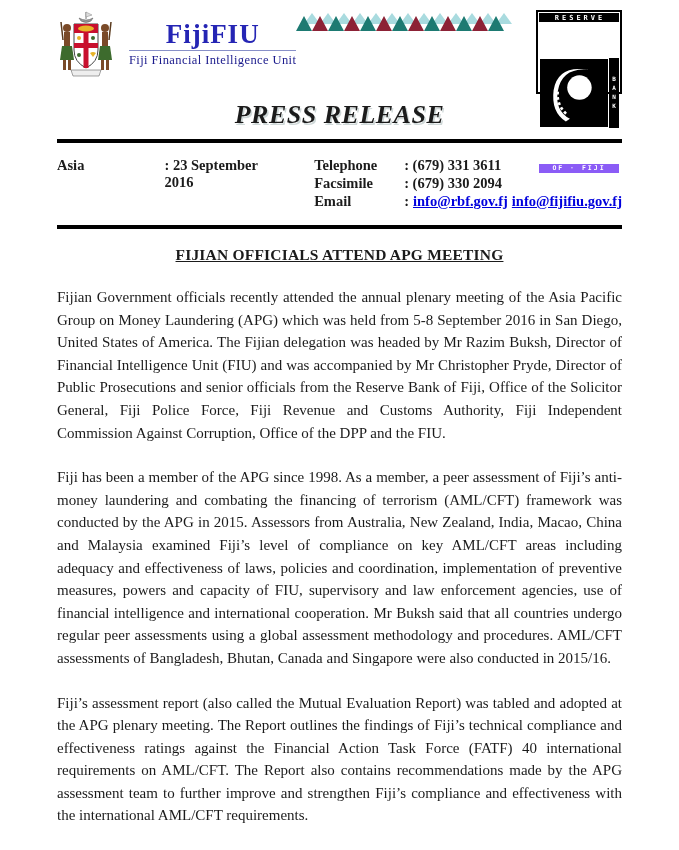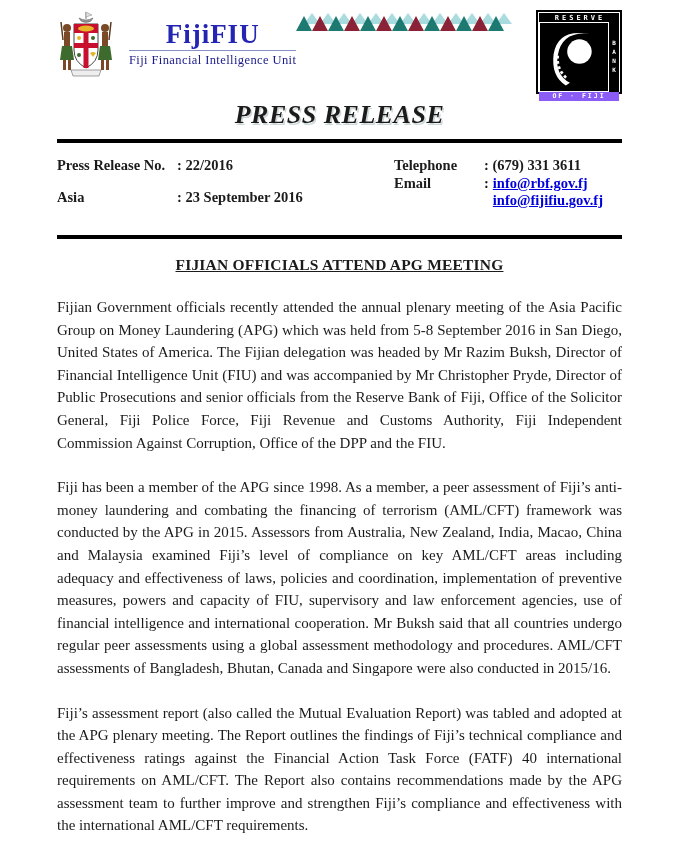--- a/index.html
+++ b/index.html
@@ -44,20 +44,21 @@
   .tri-row-back{left:8px;top:0;}
   .tri-row-front{top:3px;}
   .tri{width:0;height:0;border-left:8px solid transparent;border-right:8px solid transparent;}
   .tri-front{border-bottom-width:15px;border-bottom-style:solid;}
   .tri-back{border-bottom-width:11px;border-bottom-style:solid;}
   
   .rbf{
     width:86px;height:84px;border:2px solid #000;background:#fff;
     display:flex;flex-direction:column;padding:1px;
     font-family:"DejaVu Sans Mono",monospace;
+    gap:36px;
   }
   .rbf-top{
     background:#000;color:#fff;font-size:7px;font-weight:bold;
     letter-spacing:3px;text-align:center;padding:1px 0 0 2px;line-height:8px;
   }
   .rbf-mid{flex:1;display:flex;}
   .rbf-art{flex:1;background:#000;margin:1px;position:relative;}
   .rbf-art svg{width:100%;height:100%;display:block;}
   .rbf-side{
     width:10px;background:#000;color:#fff;font-size:6px;font-weight:bold;
@@ -80,21 +81,21 @@
   .rule-1{margin-top:9px;}
   .rule-2{margin-top:14px;}
   
   .meta{display:flex;margin-top:14px;font-size:14.5px;font-weight:bold;}
   .meta-left{width:300px;}
   .meta-left .meta-row{display:flex;margin-bottom:15px;}
   .meta-left .meta-label{width:120px;}
   .meta-right{margin-left:37px;}
   .meta-right .meta-row{display:flex;margin-bottom:1px;}
   .meta-right .meta-label{width:90px;}
-  .email-links{display:flex;flex-direction:column;}
+  .email-links{display:flex;flex-direction:row;}
   .email-link{color:var(--link-blue);text-decoration:underline;font-weight:bold;margin-left:4px;}
   
   .article-heading{
     text-align:center;font-size:15.5px;font-weight:bold;
     text-decoration:underline;letter-spacing:.2px;
     margin-top:17px;
   }
   .article p{
     font-size:15px;line-height:22.6px;text-align:justify;
     margin-top:22px;
@@ -199,32 +200,32 @@
     </div>
   </div>
 
   <div class="press-title">PRESS RELEASE</div>
 
   <div class="rule rule-1"></div>
 
   <div class="meta">
     <div class="meta-left">
       <div class="meta-row">
-        <span class="meta-label">Press Release No.</span>
-        <span class="meta-value">: 22/2016</span>
-      </div>
-      <div class="meta-row">
         <span class="meta-label">Asia</span>
         <span class="meta-value">: 23 September 2016</span>
       </div>
     </div>
     <div class="meta-right">
       <div class="meta-row">
         <span class="meta-label">Telephone</span>
         <span class="meta-value">: (679) 331 3611</span>
+      </div>
+      <div class="meta-row">
+        <span class="meta-label">Facsimile</span>
+        <span class="meta-value">: (679) 330 2094</span>
       </div>
       <div class="meta-row">
         <span class="meta-label">Email</span>
         <span class="meta-value">:</span>
         <span class="email-links">
           <a href="#" class="email-link">info@rbf.gov.fj</a>
           <a href="#" class="email-link">info@fijifiu.gov.fj</a>
         </span>
       </div>
     </div>

